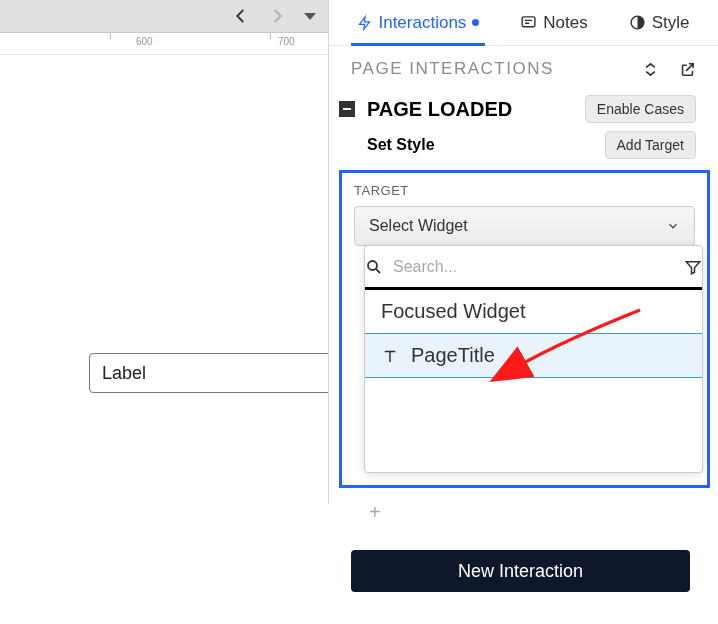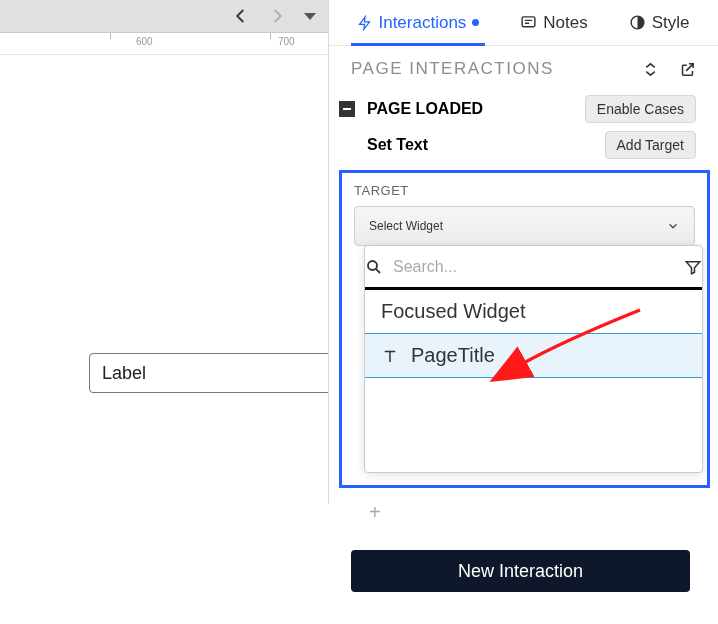--- a/index.html
+++ b/index.html
@@ -108,21 +108,21 @@
   }
   .collapse-box{
     width:16px;height:16px;
     background:#333;
     display:flex;align-items:center;justify-content:center;
     margin-right:12px;
   }
   .collapse-box .minus{ width:8px;height:2px;background:#fff;}
   .event-name{
     font-weight:700;
-    font-size:16px;
+    font-size:20px;
     flex:1;
   }
   .small-btn{
     background:#ececec;
     border:1px solid #d6d6d6;
     border-radius:4px;
     padding:5px 11px;
     font-size:14px;
     color:#333;
     cursor:pointer;
@@ -153,21 +153,21 @@
   }
   .select-widget{
     height:40px;
     background:linear-gradient(#f6f6f6,#ececec);
     border:1px solid #ccc;
     border-radius:4px;
     display:flex;
     align-items:center;
     justify-content:space-between;
     padding:0 14px;
-    font-size:12px;
+    font-size:16px;
     color:#333;
     cursor:pointer;
   }
   .chev{ width:14px; height:14px; }
   .dropdown{
     position:absolute;
     left:22px; right:4px;
     top:72px;
     background:#fff;
     border:1px solid #ccc;
@@ -313,21 +313,21 @@
 
   <div class="event-row">
     <div class="collapse-box">
         <div class="minus"></div>
       </div>
     <span class="event-name">PAGE LOADED</span>
     <button class="small-btn">Enable Cases</button>
   </div>
 
   <div class="action-row">
-    <span class="action-name">Set Text</span>
+    <span class="action-name">Set Style</span>
     <button class="small-btn">Add Target</button>
   </div>
 
   <div class="target-panel">
     <div class="target-label">TARGET</div>
     <div class="select-widget">
       <span>Select Widget</span>
       <span>
         <svg class="chev" viewBox="0 0 24 24" fill="none" stroke="#555" stroke-width="2.5">
             <path d="M6 9l6 6 6-6"></path>

